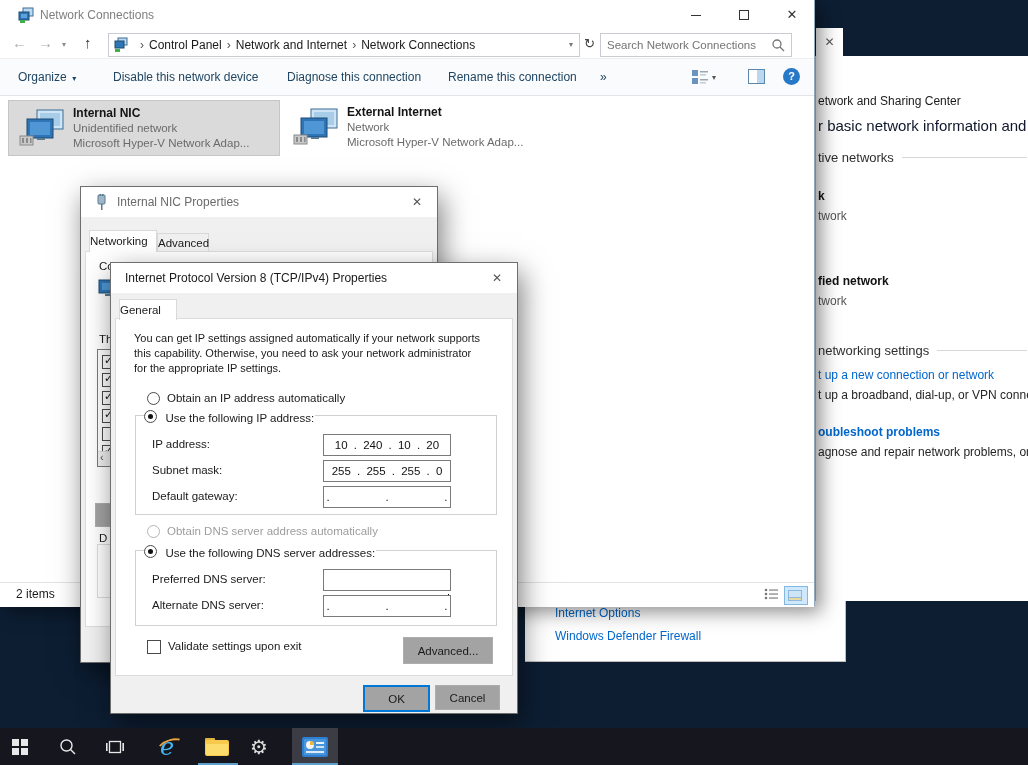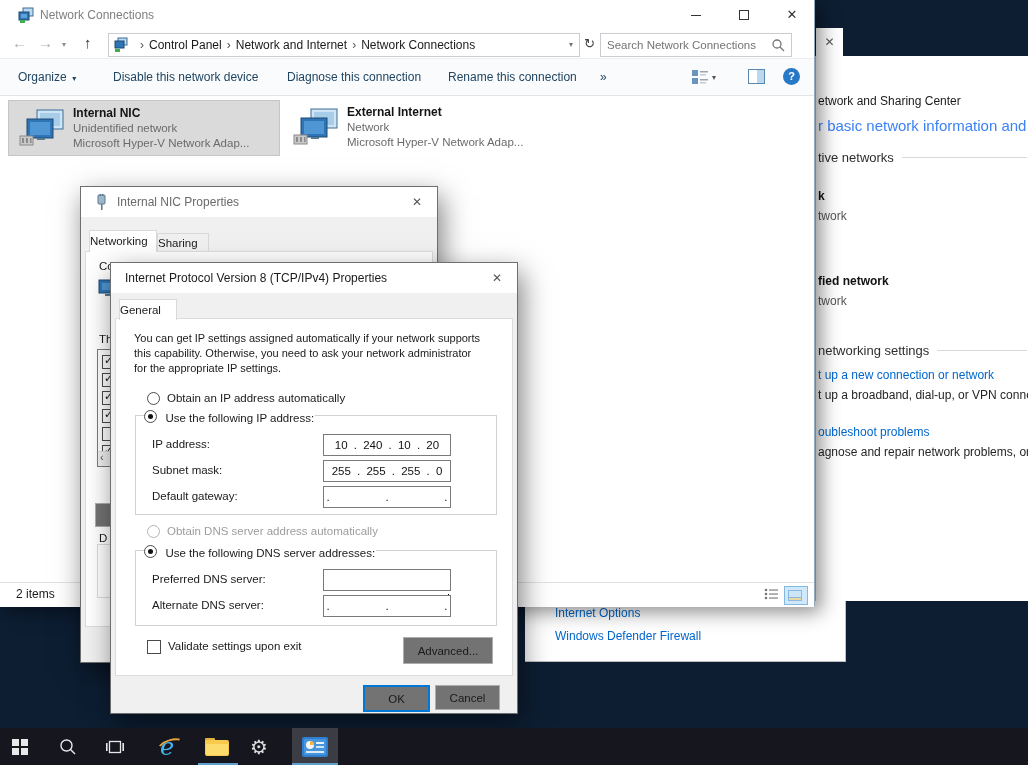--- a/index.html
+++ b/index.html
@@ -37,21 +37,21 @@
   .tab.inactive{background:#f0f0f0;border:1px solid #d9d9d9;border-bottom:none;}
   .page{position:absolute;background:#fff;border:1px solid #dcdcdc;}
   .lbl{position:absolute;font-size:11.5px;color:#1a1a1a;white-space:nowrap;}
   .radio{position:absolute;width:11px;height:11px;border:1px solid #4a4a4a;border-radius:50%;background:#fff;}
   .radio.checked::after{content:"";position:absolute;left:3px;top:3px;width:5px;height:5px;border-radius:50%;background:#111;}
   .radio.disabled{border-color:#b5b5b5;}
   .groupbox{position:absolute;border:1px solid #d2d2d2;}
   .legend{position:absolute;background:#fff;padding:0 5px 0 0;}
   .ipfield{position:absolute;width:126px;height:20px;border:1px solid #7a7a7a;background:#fff;
     font-size:11.5px;color:#111;text-align:center;line-height:20px;white-space:pre;word-spacing:3px;}
-  .btn{position:absolute;background:#737373;border:1px solid #adadad;font-size:11.5px;color:#1a1a1a;
+  .btn{position:absolute;background:#a3a3a3;border:1px solid #adadad;font-size:11.5px;color:#1a1a1a;
     text-align:center;display:flex;align-items:center;justify-content:center;}
   .btn.default{border:2px solid #0078d7;}
   .cbx{position:absolute;width:12px;height:12px;border:1px solid #4a4a4a;background:#fff;}
   .caret{display:inline-block;width:1px;height:12px;background:#000;vertical-align:-2px;}
   
   .lb-row{position:absolute;left:4px;height:17px;width:100%;}
   .lb-cb{position:absolute;left:0;top:1px;width:12px;height:12px;border:1px solid #4a4a4a;background:#fff;}
   .tick{position:absolute;left:1px;top:-2px;font-size:11px;color:#111;}
   
   .nsc-text{position:absolute;left:2px;white-space:nowrap;}
@@ -70,36 +70,36 @@
 </style>
 </head>
 <body>
 
 <div class="abs" style="left:816px;top:28px;width:27px;height:28px;background:#fff;z-index:1;text-align:center;line-height:28px;font-size:12px;color:#5a5a5a;">
   <span>✕</span>
 </div>
 
 <div class="abs" style="left:815px;top:56px;width:213px;height:545px;background:#fff;border-left:1px solid #b8c4ce;overflow:hidden;z-index:1;">
   <div class="nsc-text" style="top:38px;font-size:12px;color:#1a1a1a;">etwork and Sharing Center</div>
-  <div class="nsc-text" style="top:61px;font-size:15px;color:#3b82f6;">r basic network information and</div>
+  <div class="nsc-text" style="top:61px;font-size:15px;color:#0f172a;">r basic network information and</div>
   <div class="rule-row" style="top:94px;">
     <span style="font-size:13px;color:#2e2e2e;white-space:nowrap;">tive networks</span>
     <span class="line"></span>
   </div>
   <div class="nsc-text" style="top:133px;font-size:12px;font-weight:700;color:#111;">k</div>
   <div class="nsc-text" style="top:153px;font-size:12px;color:#565656;">twork</div>
   <div class="nsc-text" style="top:218px;font-size:12px;font-weight:700;color:#111;">fied network</div>
   <div class="nsc-text" style="top:238px;font-size:12px;color:#565656;">twork</div>
   <div class="rule-row" style="top:287px;">
     <span style="font-size:13px;color:#2e2e2e;white-space:nowrap;">networking settings</span>
     <span class="line"></span>
   </div>
   <div class="nsc-text link" style="top:312px;font-size:12px;">t up a new connection or network</div>
   <div class="nsc-text" style="top:332px;font-size:12px;color:#262626;">t up a broadband, dial-up, or VPN conne</div>
-  <div class="nsc-text link" style="top:369px;font-size:12px;">oubleshoot problems</div>
+  <div class="nsc-text link" style="top:369px;font-size:12px;font-weight:bold;">oubleshoot problems</div>
   <div class="nsc-text" style="top:389px;font-size:12px;color:#262626;">agnose and repair network problems, or g</div>
 </div>
 
 <div class="abs" style="left:525px;top:601px;width:320px;height:60px;background:#fff;border-right:1px solid #bfbfbf;border-bottom:1px solid #bfbfbf;z-index:1;">
   <div class="abs link" style="left:30px;top:5px;font-size:12px;">Internet Options</div>
   <div class="abs link" style="left:30px;top:28px;font-size:12px;">Windows Defender Firewall</div>
 </div>
 
 <div id="nc-window" class="abs" style="z-index:2;">
   <div class="nc-title">
@@ -233,21 +233,21 @@
     <svg class="abs" style="left:13px;top:7px;" width="15" height="16">
       <rect x="4" y="1" width="7" height="9" rx="1" fill="#9db6c8" stroke="#5a7a90"></rect>
       <rect x="5.5" y="-1" width="1.5" height="3" fill="#5a7a90"></rect>
         <rect x="8" y="-1" width="1.5" height="3" fill="#5a7a90"></rect>
       <rect x="7" y="10" width="1.5" height="6" fill="#5a7a90"></rect>
     </svg>
     <span class="t" style="left:36px;color:#6a6a6a;">Internal NIC Properties</span>
     <span class="dlg-close">✕</span>
   </div>
   <div class="tab active" style="left:8px;top:43px;width:66px;height:21px;line-height:21px;">Networking</div>
-  <div class="tab inactive" style="left:76px;top:46px;width:50px;height:18px;line-height:18px;">Sharing</div>
+  <div class="tab inactive" style="left:76px;top:46px;width:50px;height:18px;line-height:18px;">Advanced</div>
   <div class="page" style="left:4px;top:64px;width:346px;height:374px;"></div>
 
   <div class="lbl" style="left:18px;top:73px;">Co</div>
   <svg class="abs" style="left:16px;top:91px;" width="22" height="22">
     <rect x="2" y="2" width="18" height="13" fill="#2f74b5" stroke="#1d4a73"></rect>
       <rect x="5" y="5" width="12" height="7" fill="#4e97d4"></rect>
       <rect x="8" y="16" width="6" height="2" fill="#5a7a90"></rect>
   </svg>
   <div class="lbl" style="left:18px;top:146px;">Th</div>
 

